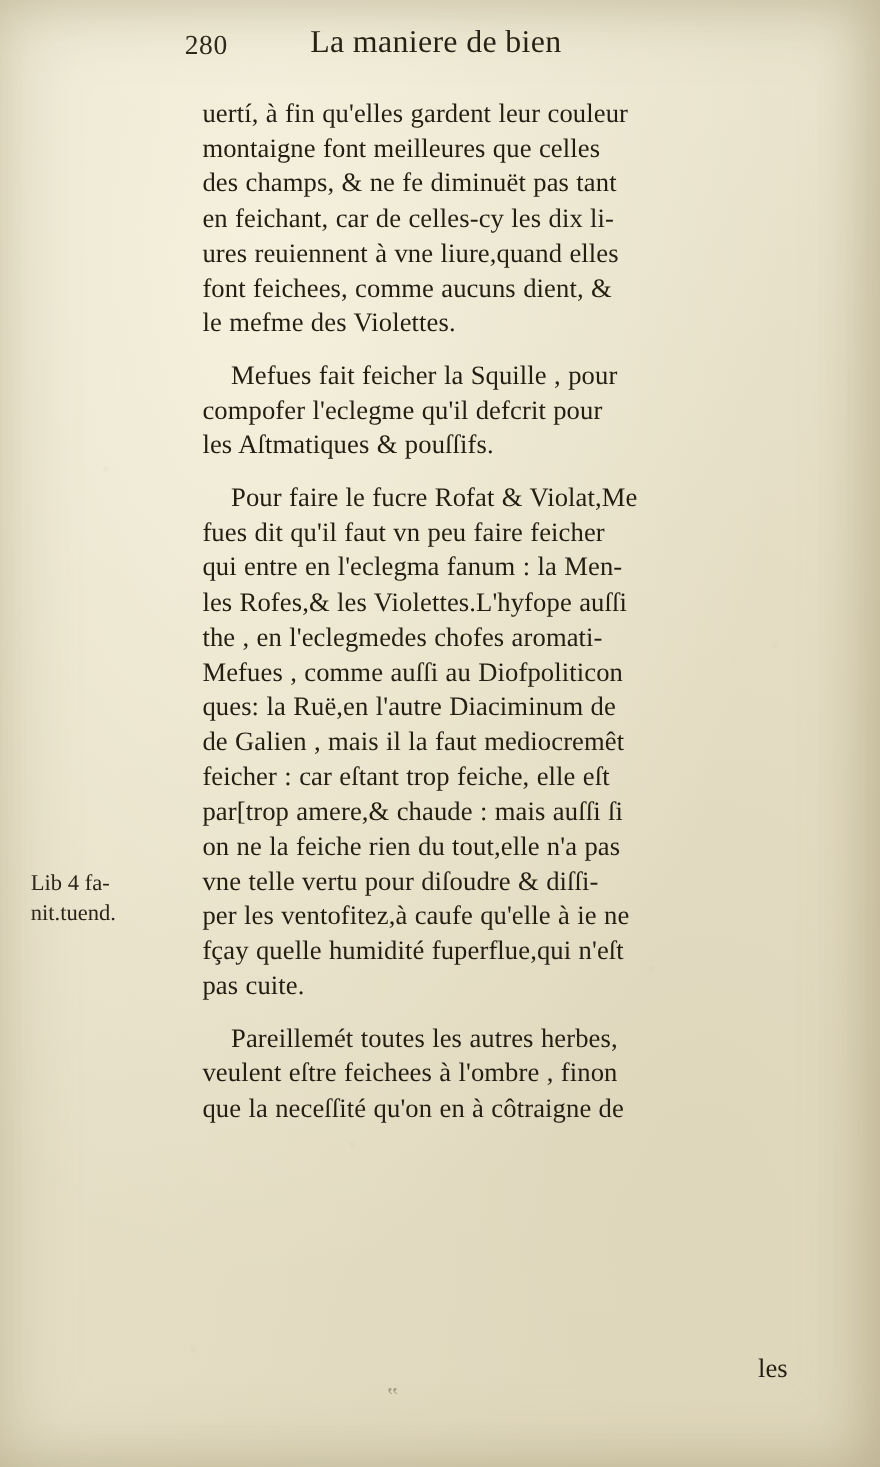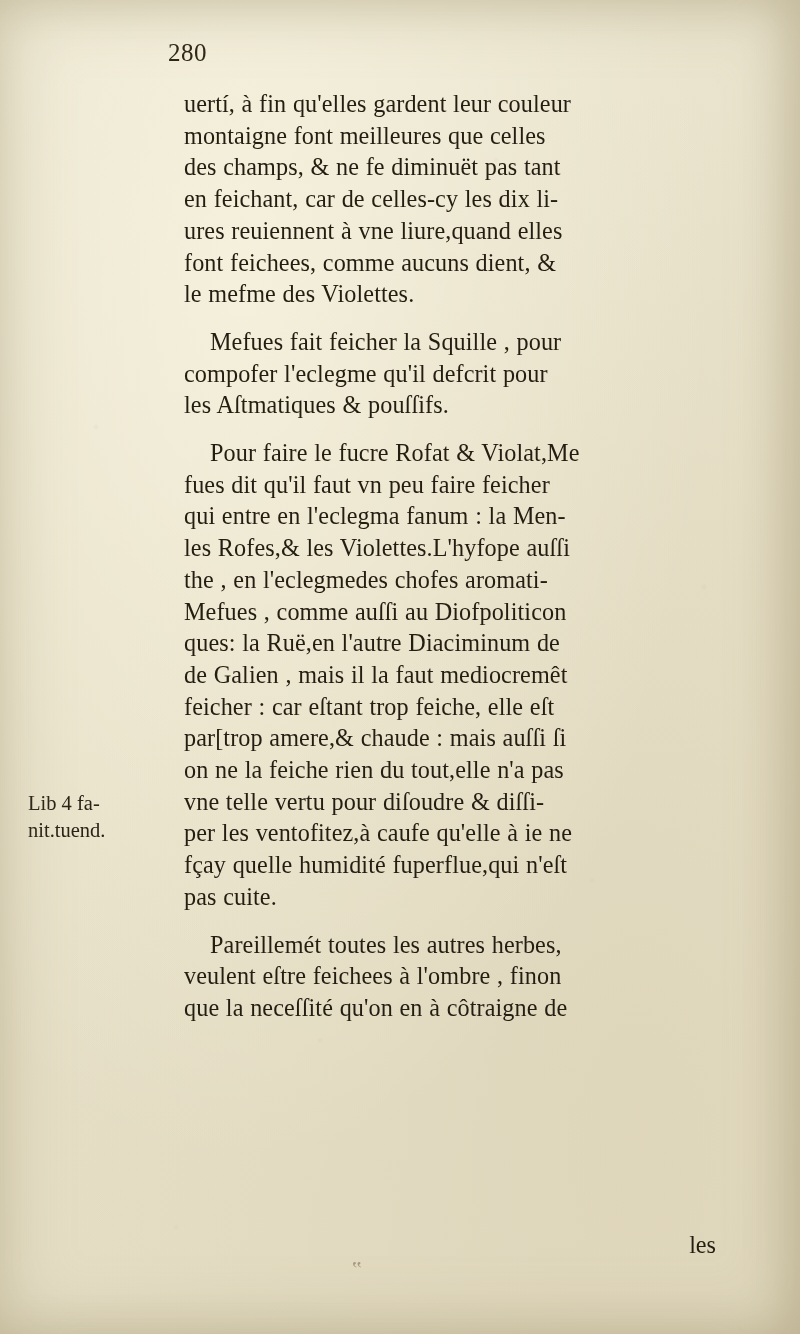--- a/index.html
+++ b/index.html
@@ -40,21 +40,21 @@
   .edge-shadow {
     position: absolute;
     inset: 0;
     box-shadow: inset 0 0 70px rgba(150,135,95,0.35), inset -18px 0 40px rgba(140,125,85,0.20);
     pointer-events: none;
   }
 
   
   .header {
     position: absolute;
-    top: 33px;
+    top: 22px;
     left: 0;
     width: 100%;
     height: 42px;
   }
   .folio {
     position: absolute;
     left: 168px;
     top: 6px;
     font-size: 25px;
     letter-spacing: 0.5px;
@@ -123,20 +123,21 @@
   }
 </style>
 </head>
 <body>
 
 <div class="page"></div>
 <div class="grain"></div>
 
 <div class="header">
   <div class="folio">280</div>
+  <div class="running-title">La maniere de bien</div>
 </div>
 
 <div class="margin-note" style="top: 790px;">
   <span class="mn-line it">Lib 4 fa-</span>
   <span class="mn-line it">nit.tuend.</span>
 </div>
 
 <div class="text-col">
 
   <p class="para">

